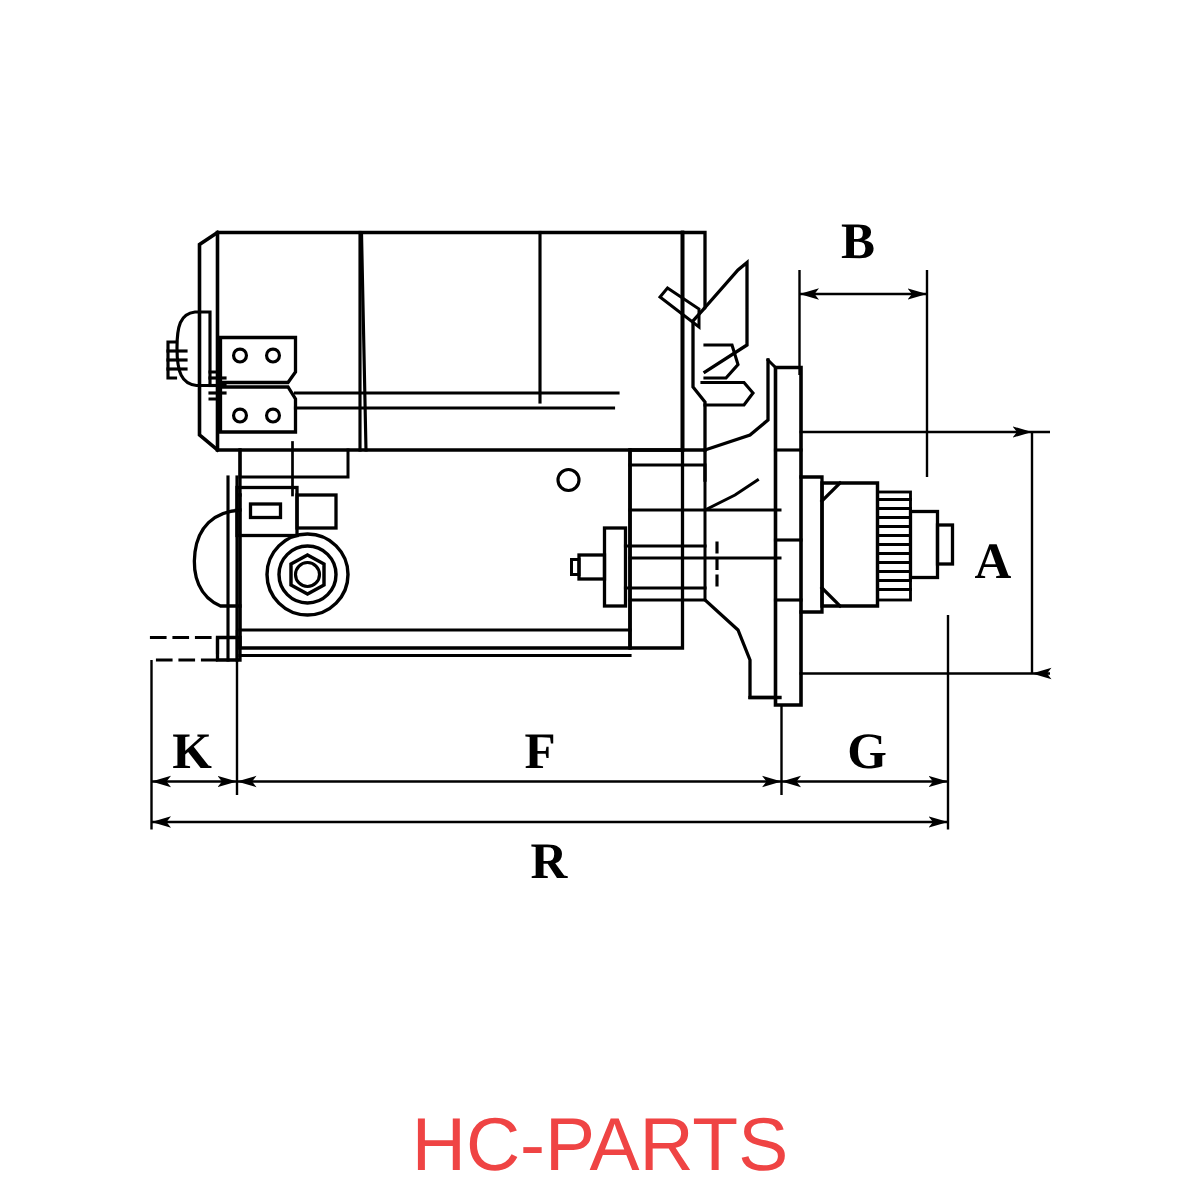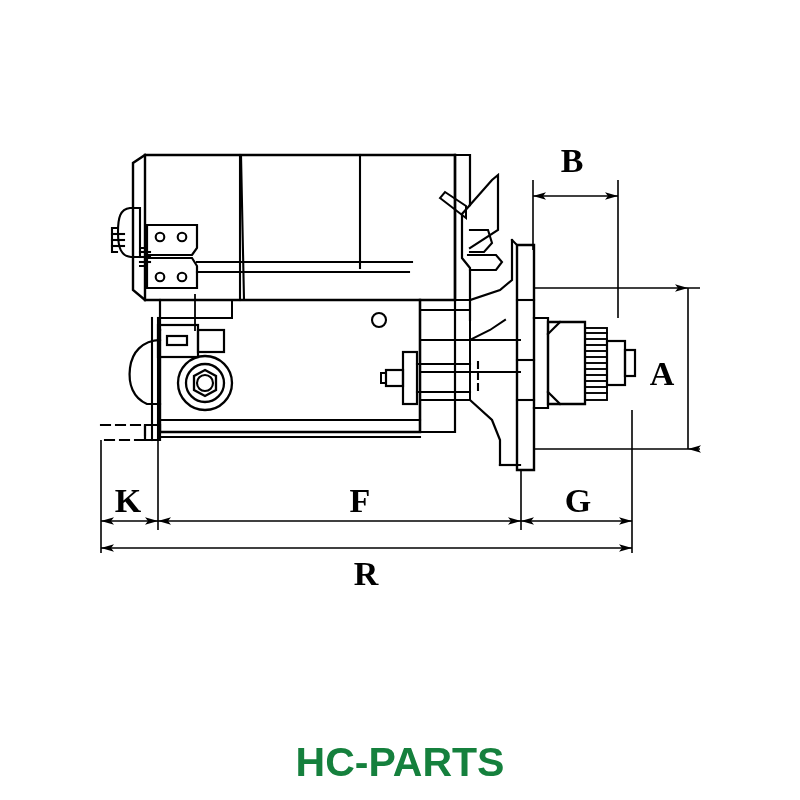--- a/index.html
+++ b/index.html
@@ -24,23 +24,23 @@
   
   #brand{
     position:absolute;left:0;top:735px;width:800px;height:55px;
     display:flex;align-items:center;justify-content:center;
     gap:14px;
     pointer-events:none;
   }
   #brand .brand-name,
   #brand .brand-part{
     font-family:"Liberation Sans", sans-serif;
-    font-size:41px;
-    font-weight:700;
-    color:#15803d;
+    font-size:50px;
+    font-weight:400;
+    color:#ef4444;
     letter-spacing:0px;
     line-height:1;
     white-space:nowrap;
   }
 </style>
 </head>
 <body>
 
 <div id="stage">
 

